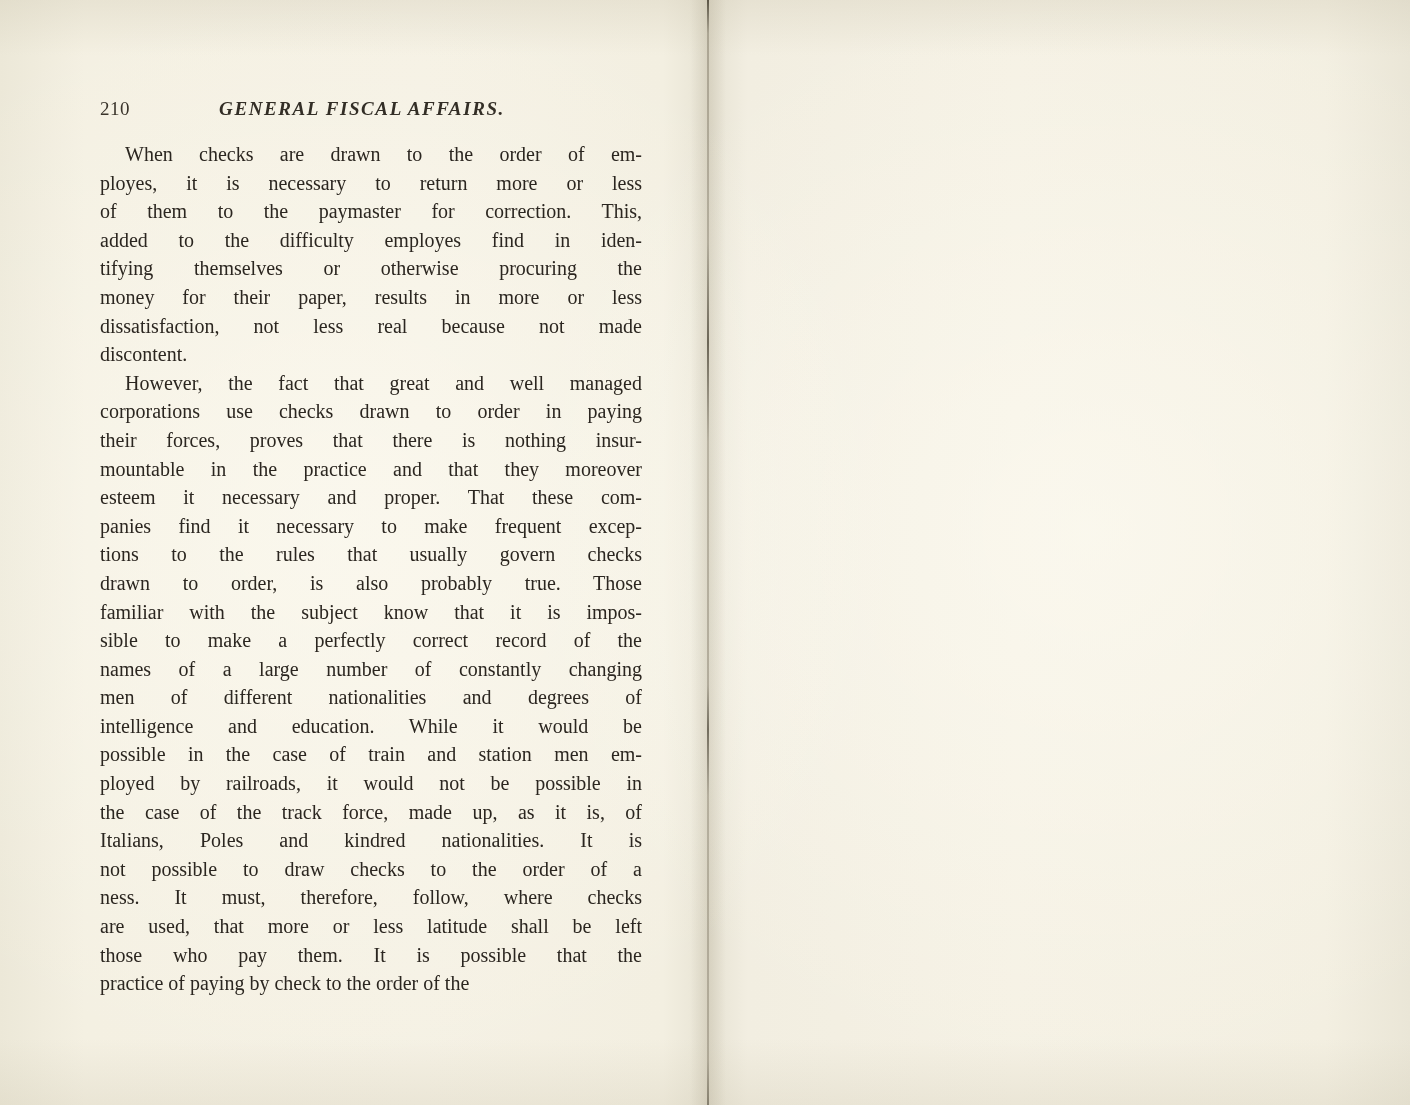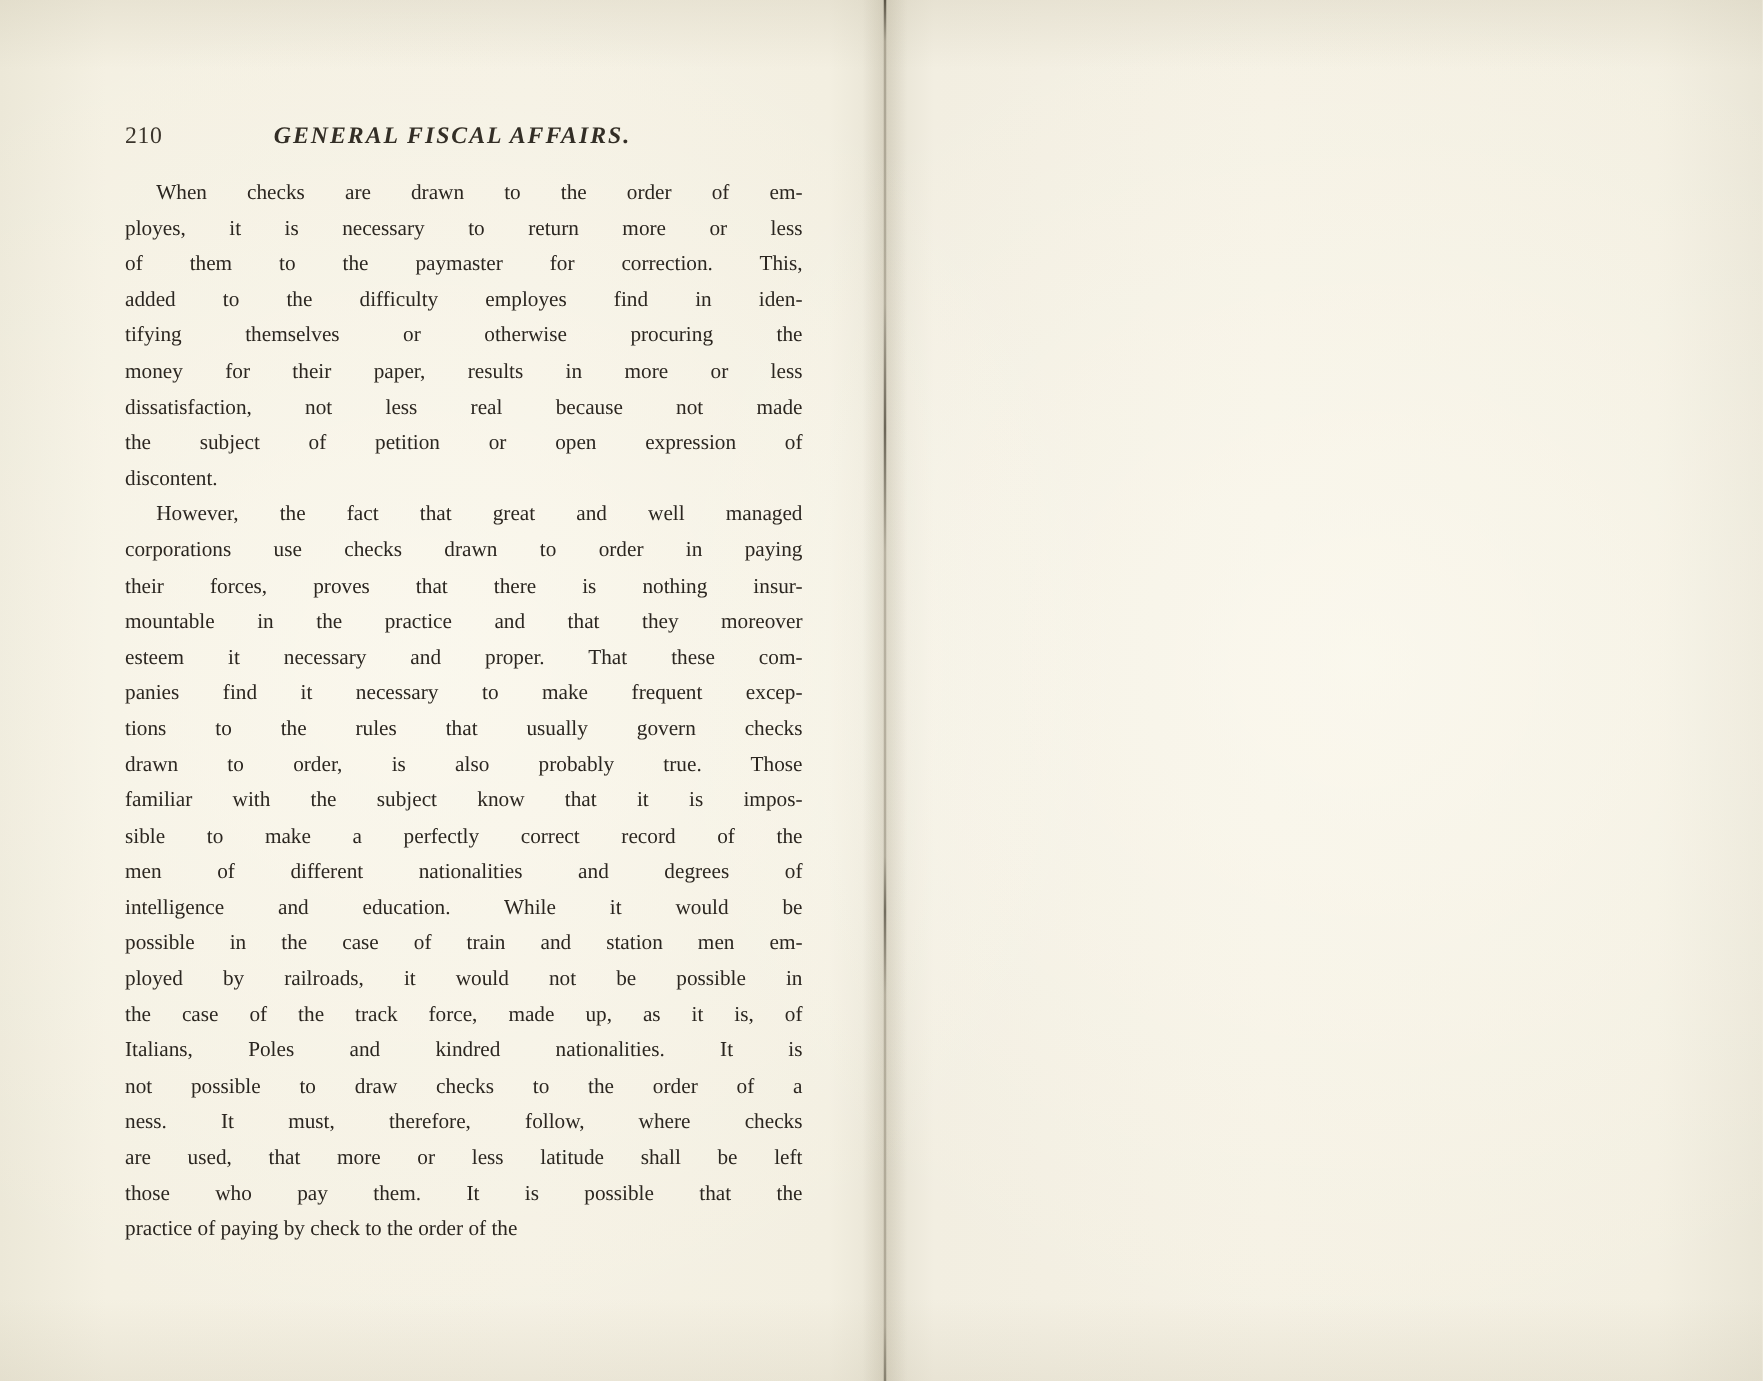--- a/index.html
+++ b/index.html
@@ -92,21 +92,21 @@
     font-size: 19px;
     letter-spacing: 1.6px;
     color: #332e26;
   }
   .rh-left .rh-title  { padding-right: 46px; }
 
   
   .column {
     position: absolute;
     top: 140px;
-    font-size: 17px;
+    font-size: 20px;
     line-height: 28.6px;
     text-align: justify;
     color: #2b2620;
   }
   .col-left  { left: 100px;  width: 542px; }
 
   .para { margin: 0; }
   .line {
     display: block;
     white-space: nowrap;
@@ -140,34 +140,34 @@
 
   <div class="column col-left">
     <p class="para" id="L-p1">
         <span class="line j"><span class="indent"></span>When checks are drawn to the order of em-</span>
         <span class="line j">ployes, it is necessary to return more or less</span>
         <span class="line j">of them to the paymaster for correction.  This,</span>
         <span class="line j">added to the difficulty employes find in iden-</span>
         <span class="line j">tifying themselves or otherwise procuring the</span>
         <span class="line j">money for their paper, results in more or less</span>
         <span class="line j">dissatisfaction, not less real because not made</span>
-        <span class="line j">the subject of petition or open expression of</span>
         <span class="line j last">discontent.</span>
       </p>
     <p class="para" id="L-p2">
         <span class="line j"><span class="indent"></span>However, the fact that great and well managed</span>
         <span class="line j">corporations use checks drawn to order in paying</span>
         <span class="line j">their forces, proves that there is nothing insur-</span>
         <span class="line j">mountable in the practice and that they moreover</span>
         <span class="line j">esteem it necessary and proper.  That these com-</span>
         <span class="line j">panies find it necessary to make frequent excep-</span>
         <span class="line j">tions to the rules that usually govern checks</span>
         <span class="line j">drawn to order, is also probably true.  Those</span>
         <span class="line j">familiar with the subject know that it is impos-</span>
         <span class="line j">sible to make a perfectly correct record of the</span>
+        <span class="line j">names of a large number of constantly changing</span>
         <span class="line j">men of different nationalities and degrees of</span>
         <span class="line j">intelligence and education.  While it would be</span>
         <span class="line j">possible in the case of train and station men em-</span>
         <span class="line j">ployed by railroads, it would not be possible in</span>
         <span class="line j">the case of the track force, made up, as it is, of</span>
         <span class="line j">Italians, Poles and kindred nationalities.  It is</span>
         <span class="line j">not possible to draw checks to the order of a</span>
         <span class="line j">ness.  It must, therefore, follow, where checks</span>
         <span class="line j">are used, that more or less latitude shall be left</span>
         <span class="line j">those who pay them.  It is possible that the</span>

